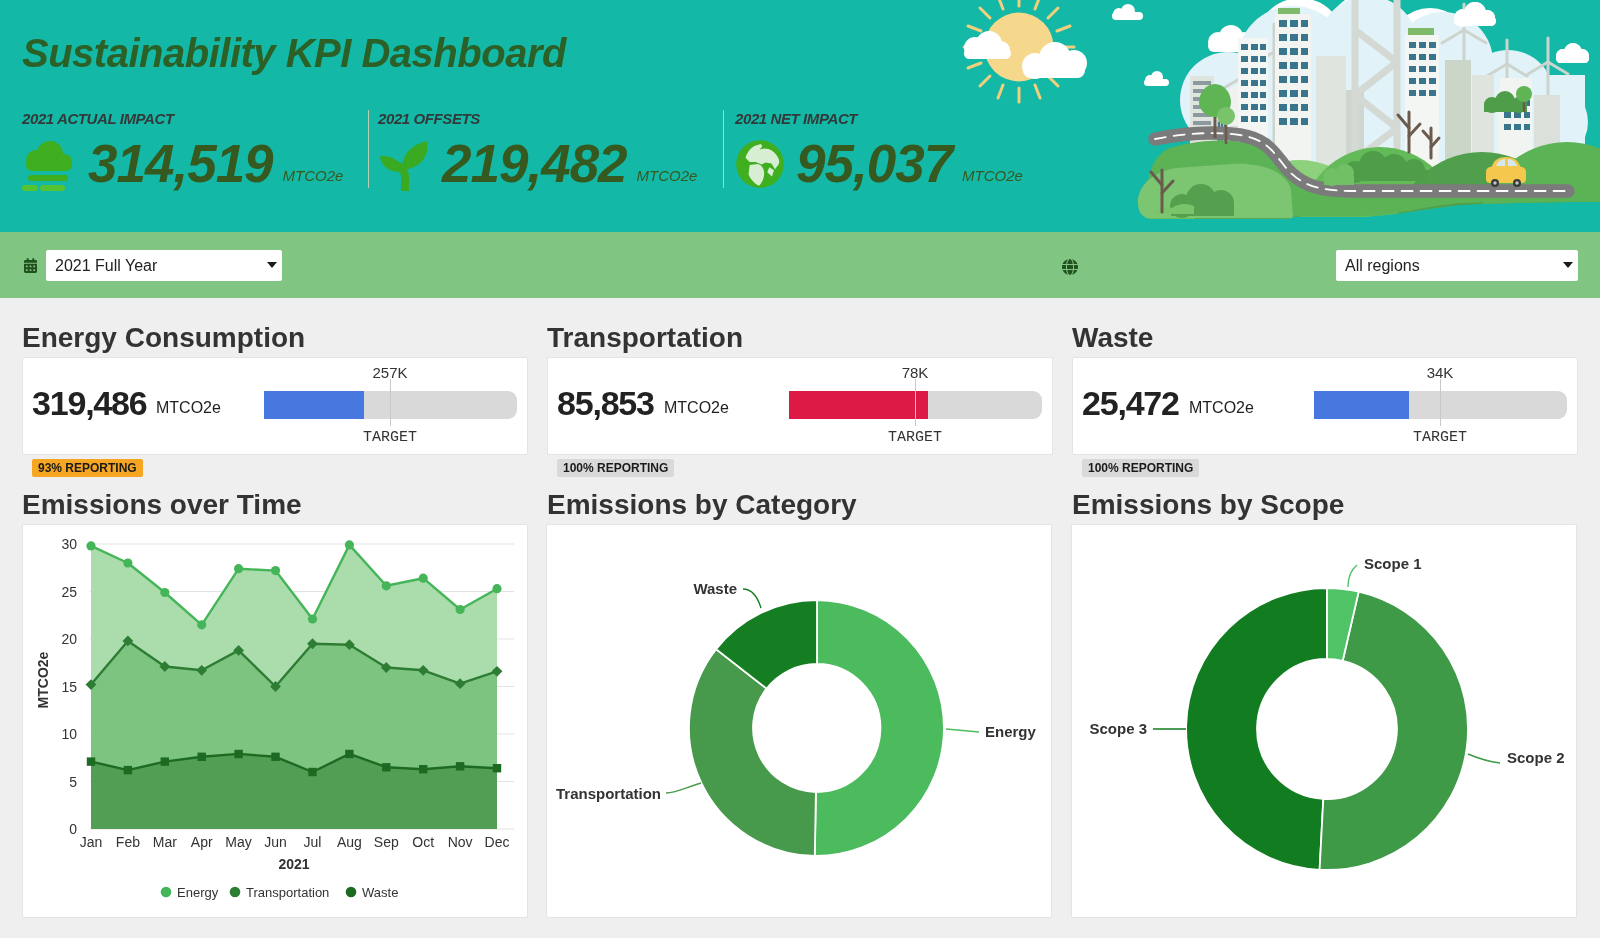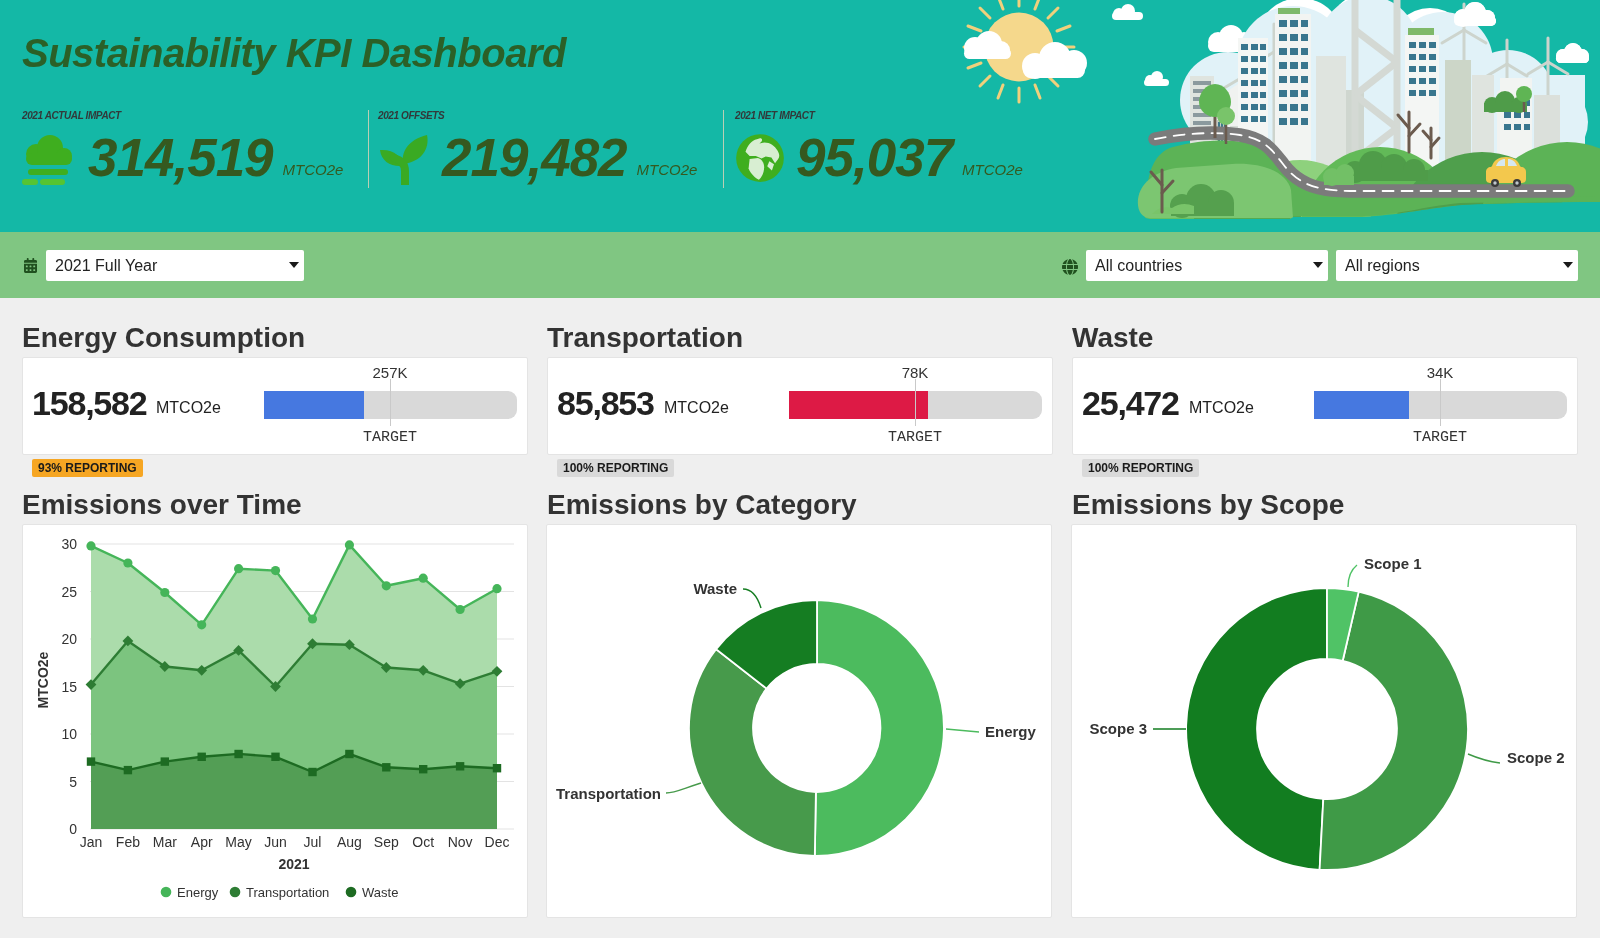--- a/index.html
+++ b/index.html
@@ -1,19 +1,19 @@
 <!DOCTYPE html>
 <html><head><meta charset="utf-8"><style>
 * { margin:0; padding:0; box-sizing:border-box; }
 body { width:1600px; height:938px; font-family:"Liberation Sans", sans-serif; background:#efefef; overflow:hidden; }
 .header { position:absolute; left:0; top:0; width:1600px; height:232px; background:#14b8a6;font-style:italic; }
 .illus { position:absolute; left:900px; top:0; }
 h1 { position:absolute; left:22px; top:31px; font-size:40px; letter-spacing:-0.5px; color:#2b6027; }
 .kpi { position:absolute; top:110px; }
-.kpi .lab { font-size:10px; font-weight:bold; color:#32393a; letter-spacing:-0.4px; }
+.kpi .lab { font-size:15px; font-weight:bold; color:#32393a; letter-spacing:-0.4px; }
 .kpi .row { display:flex; align-items:center; margin-top:8px; }
 .kpi .num { font-size:53px; font-weight:bold; color:#35591f; letter-spacing:-1px; line-height:1; }
 .kpi .unit { font-size:15px; color:#35591f; margin-left:10px; margin-top:24px; }
 .sep { position:absolute; top:110px; width:1px; height:78px; background:#b9cfb4; }
 .fbar { position:absolute; left:0; top:232px; width:1600px; height:66px; background:#80c682; }
 .sel { position:absolute; top:18px; height:31px; background:#fff; border-radius:2px; font-size:16px; color:#222; display:flex; align-items:center; padding-left:9px; }
 .sel .car { position:absolute; right:5px; top:12px; width:0; height:0; border-left:5.5px solid transparent; border-right:5.5px solid transparent; border-top:6.5px solid #1a1a1a; }
 .sect { position:absolute; font-size:28px; font-weight:bold; color:#333; }
 .card { position:absolute; background:#fff; border:1px solid #e4e4e4; border-radius:2px; }
 .kcard .num { position:absolute; left:9px; top:26px; font-size:34px; font-weight:bold; color:#222; letter-spacing:-1.2px; }
@@ -391,34 +391,33 @@
     </svg>
     <div class="num">95,037</div>
         <div class="unit">MTCO2e</div>
   </div>
  </div>
 </div>
 <div class="fbar">
  <svg width="13" height="15" viewBox="0 0 448 512" style="position:absolute;left:24px;top:26px;" fill="#20511f">
       <path d="M128 0c17.7 0 32 14.3 32 32V64H288V32c0-17.7 14.3-32 32-32s32 14.3 32 32V64h48c26.5 0 48 21.5 48 48v48H0V112C0 85.5 21.5 64 48 64H96V32c0-17.7 14.3-32 32-32zM0 192H448V464c0 26.5-21.5 48-48 48H48c-26.5 0-48-21.5-48-48V192zm64 80v32c0 8.8 7.2 16 16 16h32c8.8 0 16-7.2 16-16V272c0-8.8-7.2-16-16-16H80c-8.8 0-16 7.2-16 16zm128 0v32c0 8.8 7.2 16 16 16h32c8.8 0 16-7.2 16-16V272c0-8.8-7.2-16-16-16H208c-8.8 0-16 7.2-16 16zm144-16c-8.8 0-16 7.2-16 16v32c0 8.8 7.2 16 16 16h32c8.8 0 16-7.2 16-16V272c0-8.8-7.2-16-16-16H336zM64 400v32c0 8.8 7.2 16 16 16h32c8.8 0 16-7.2 16-16V400c0-8.8-7.2-16-16-16H80c-8.8 0-16 7.2-16 16zm144-16c-8.8 0-16 7.2-16 16v32c0 8.8 7.2 16 16 16h32c8.8 0 16-7.2 16-16V400c0-8.8-7.2-16-16-16H208zm112 16v32c0 8.8 7.2 16 16 16h32c8.8 0 16-7.2 16-16V400c0-8.8-7.2-16-16-16H336c-8.8 0-16 7.2-16 16z"></path>
     </svg>
- <div class="sel" style="left:46px; width:258px;">2021 Full Year<span class="car"></span></div>
+ <div class="sel" style="left:46px; width:236px;">2021 Full Year<span class="car"></span></div>
  <svg width="16" height="16" viewBox="0 0 512 512" style="position:absolute;left:1062px;top:27px;" fill="#20511f">
       <path d="M352 256c0 22.2-1.2 43.6-3.3 64H163.3c-2.2-20.4-3.3-41.8-3.3-64s1.2-43.6 3.3-64H348.7c2.2 20.4 3.3 41.8 3.3 64zm28.8-64H503.9c5.3 20.5 8.1 41.9 8.1 64s-2.8 43.5-8.1 64H380.8c2.1-20.6 3.2-42 3.2-64s-1.1-43.4-3.2-64zm112.6-32H376.7c-10-63.9-29.8-117.4-55.3-151.6c78.3 20.7 142 77.5 171.9 151.6zm-149.1 0H167.7c6.1-36.4 15.5-68.6 27-94.7c10.5-23.6 22.2-40.7 33.5-51.5C239.4 3.2 248.7 0 256 0s16.6 3.2 27.8 13.8c11.3 10.8 23 27.9 33.5 51.5c11.6 26 20.9 58.2 27 94.7zm-209 0H18.6C48.6 85.9 112.2 29.1 190.6 8.4C165.1 42.6 145.3 96.1 135.3 160zM8.1 192H131.2c-2.1 20.6-3.2 42-3.2 64s1.1 43.4 3.2 64H8.1C2.8 299.5 0 278.1 0 256s2.8-43.5 8.1-64zM194.7 446.6c-11.6-26-20.9-58.2-27-94.6H344.3c-6.1 36.4-15.5 68.6-27 94.6c-10.5 23.6-22.2 40.7-33.5 51.5C272.6 508.8 263.3 512 256 512s-16.6-3.2-27.8-13.8c-11.3-10.8-23-27.9-33.5-51.5zM135.3 352c10 63.9 29.8 117.4 55.3 151.6C112.2 482.9 48.6 426.1 18.6 352H135.3zm358.1 0c-30 74.1-93.6 130.9-171.9 151.6c25.5-34.2 45.2-87.7 55.3-151.6H493.4z"></path>
     </svg>
- <div class="sel" style="left:1086px; width:242px;">All countries<span class="car"></span></div>
  <div class="sel" style="left:1336px; width:242px;">All regions<span class="car"></span></div>
 </div>
 
 <div class="sect" style="left:22px; top:322px;">Energy Consumption</div>
 <div class="sect" style="left:547px; top:322px;">Transportation</div>
 <div class="sect" style="left:1072px; top:322px;">Waste</div>
 
 <div class="card kcard" style="left:22px; top:357px; width:506px; height:98px;">
-  <div class="num">158,582</div>
+  <div class="num">319,486</div>
     <div class="unit" style="left:133px;">MTCO2e</div>
   <div class="badge" style="background:#f6a623;">93% REPORTING</div>
   <div class="track" style="left:241px;">
     <div class="fill" style="width:100px; background:#4678e0;"></div>
     <div class="tmark" style="left:126px;"></div>
     <div class="tlab" style="left:126px;">257K</div>
     <div class="tgt" style="left:126px;">TARGET</div>
   </div>
 </div>
 <div class="card kcard" style="left:547px; top:357px; width:506px; height:98px;">

